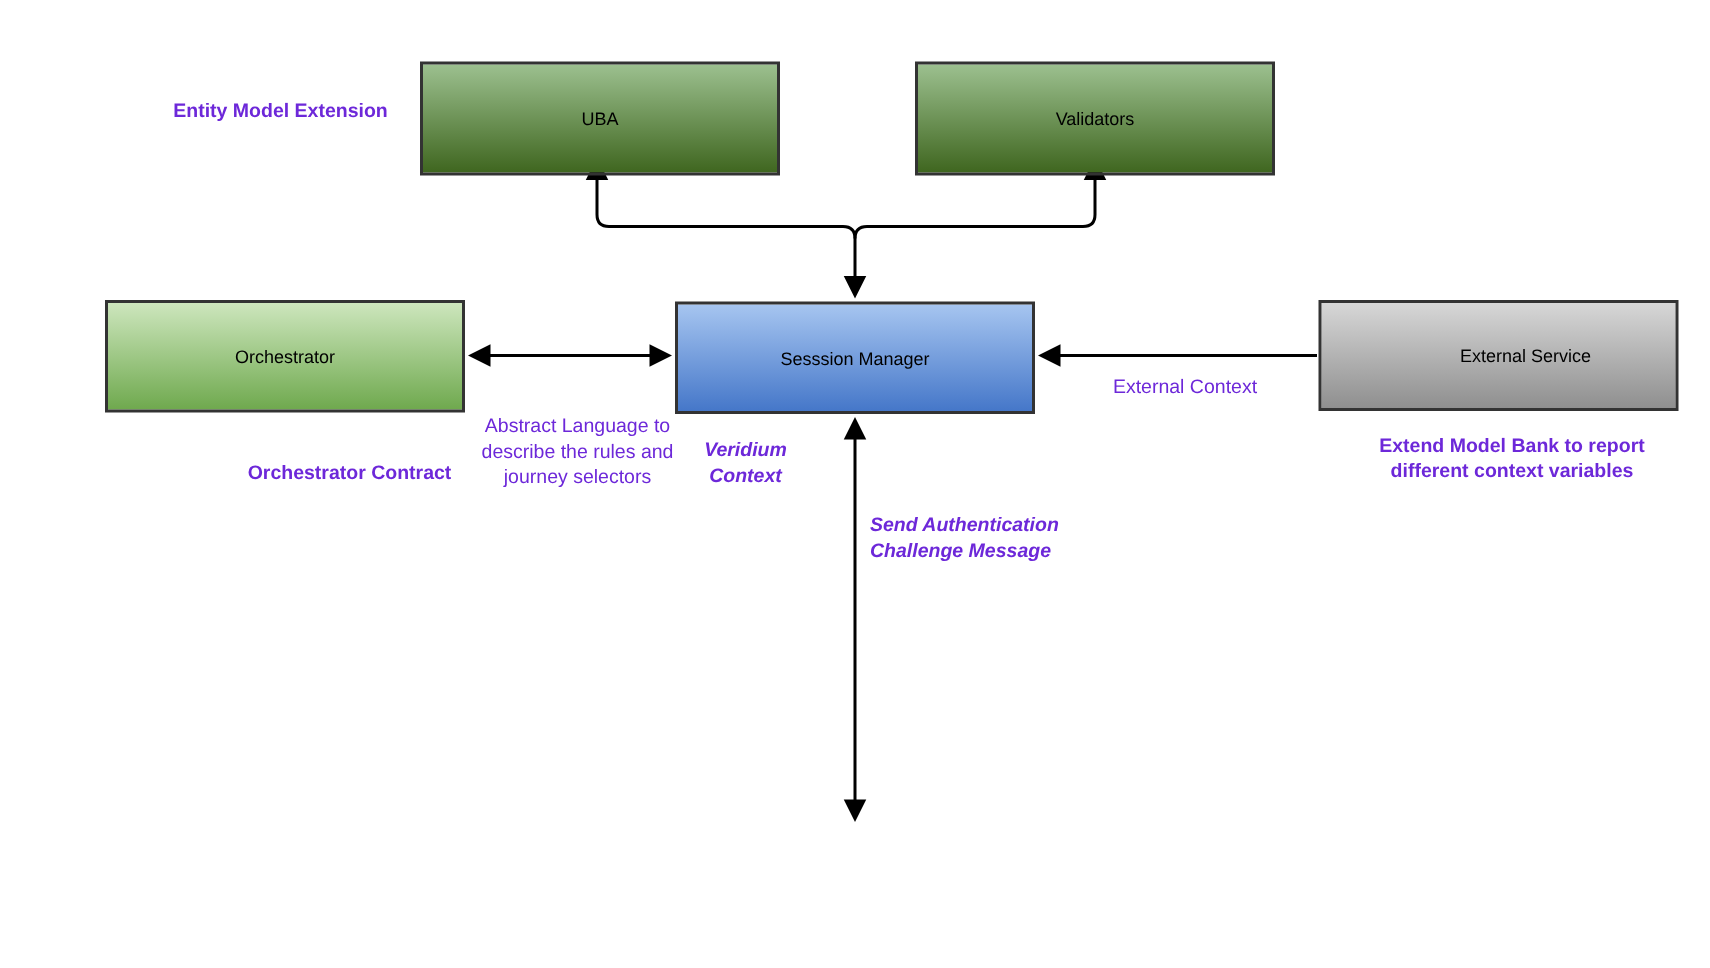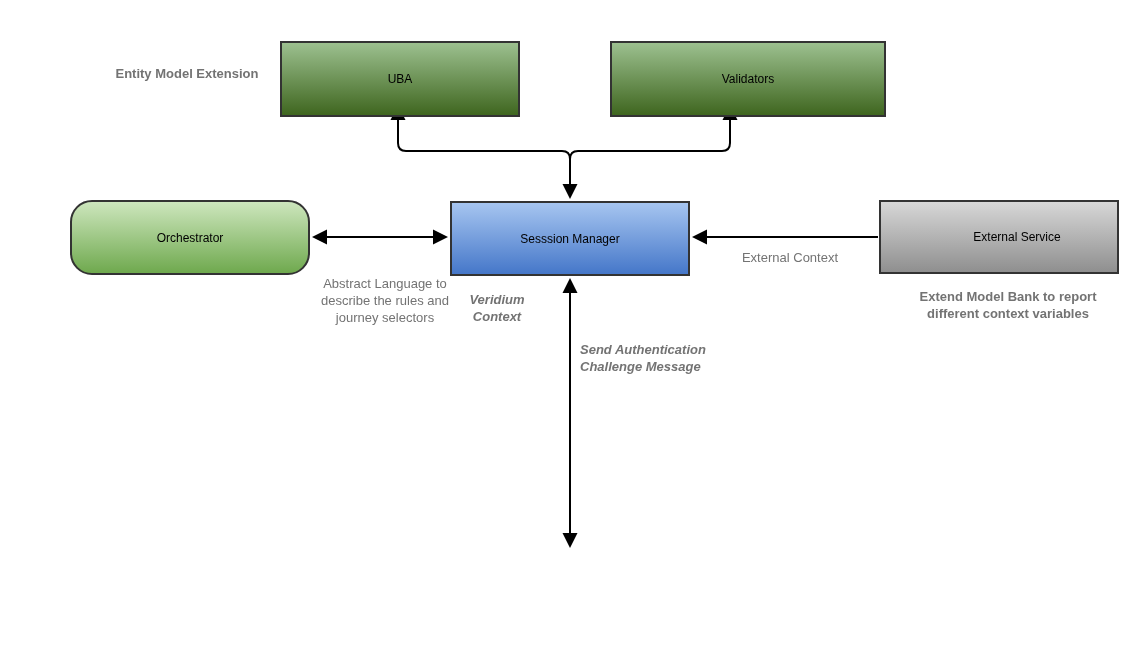--- a/index.html
+++ b/index.html
@@ -24,36 +24,36 @@
     position: absolute;
     box-sizing: border-box;
     border: 2px solid var(--border, #333333);
     display: flex;
     align-items: center;
     justify-content: center;
     font-size: 12px;
     color: #000000;
   }
   .node-green-dark  { background: linear-gradient(to bottom, var(--green_dark_top),  var(--green_dark_bottom)); margin-top: 12px; }
-  .node-green-light { background: linear-gradient(to bottom, var(--green_light_top), var(--green_light_bottom)); border-radius: 22px; }
+  .node-green-light { background: linear-gradient(to bottom, var(--green_light_top), var(--green_light_bottom)); }
   .node-blue        { background: linear-gradient(to bottom, var(--blue_top),        var(--blue_bottom)); }
   .node-gray        { background: linear-gradient(to bottom, var(--gray_top),        var(--gray_bottom)); }
 
   #node-uba              { left: 280px; top: 29px;  width: 240px; height: 76px; }
-  #node-validators       { left: 610px; top: 29px;  width: 276px; height: 76px; }
+  #node-validators       { left: 610px; top: 29px;  width: 240px; height: 76px; }
   #node-orchestrator     { left: 70px;  top: 200px; width: 240px; height: 75px; }
   #node-session-manager  { left: 450px; top: 201px; width: 240px; height: 75px; }
   #node-external-service { left: 879px; top: 200px; width: 240px; height: 74px; padding-left: 36px; }
   #node-mobile           { left: 450px; top: 550px; width: 240px; height: 75px; }
 
   .anno {
     position: absolute;
     font-size: 13px;
     line-height: 17px;
-    color: #737373;
+    color: #6d28d9;
     text-align: center;
   }
   .anno.bold { font-weight: bold; }
   .anno.left-align { text-align: left; font-style: italic; }
 
   #anno-entity-model   { left: 87px;  top: 65px;  width: 200px; }
   #anno-orch-contract  { left: 133px; top: 306px; width: 200px; }
   #anno-abstract-lang  { left: 300px; top: 275px; width: 170px; }
   #anno-veridium       { left: 447px; top: 291px; width: 100px; font-style: italic; }
   #anno-ext-context    { left: 730px; top: 249px; width: 120px; }
@@ -108,20 +108,21 @@
   </div>
   <div class="node node-blue" id="node-session-manager">
     <span>Sesssion Manager</span>
   </div>
   <div class="node node-gray" id="node-external-service">
     <span>External Service</span>
   </div>
 
   <div class="anno bold" id="anno-entity-model">Entity Model Extension</div>
 
+  <div class="anno bold" id="anno-orch-contract">Orchestrator Contract</div>
 
   <div class="anno" id="anno-abstract-lang">
     <div>Abstract Language to</div>
     <div>describe the rules and</div>
     <div>journey selectors</div>
   </div>
 
   <div class="anno bold" id="anno-veridium">
     <div>Veridium</div>
     <div>Context</div>

